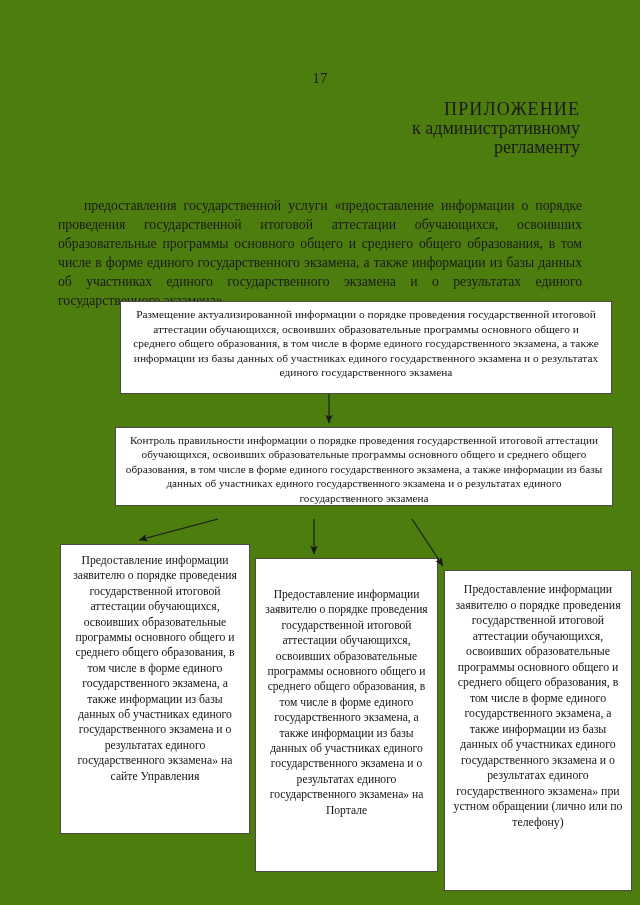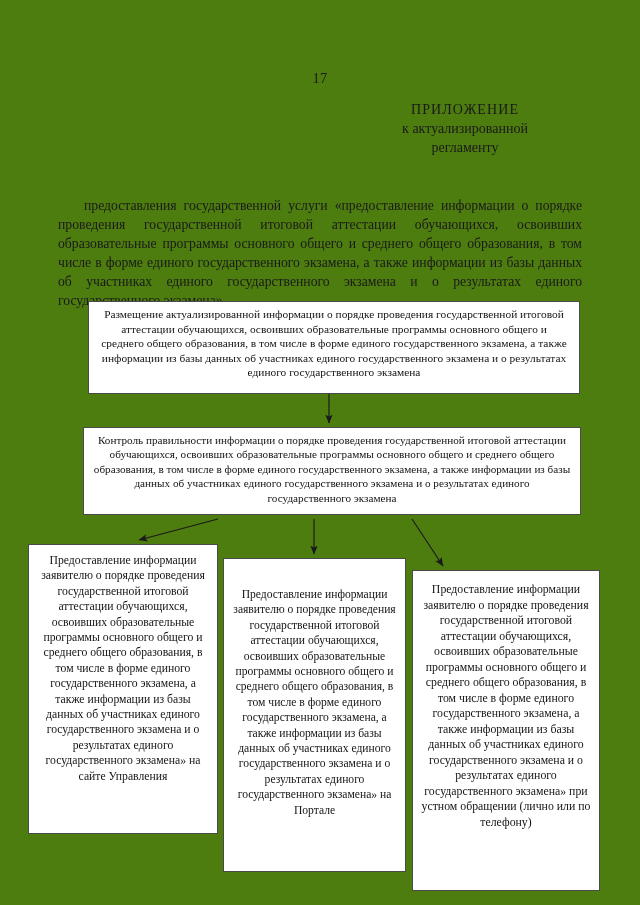--- a/index.html
+++ b/index.html
@@ -28,22 +28,22 @@
     width: 640px;
     text-align: center;
     font-size: 14.5px;
     letter-spacing: 0.2px;
   }
   .appendix-block {
     position: absolute;
     top: 100px;
     left: 350px;
     width: 230px;
-    text-align: center;
-    font-size: 14px;
+    text-align: right;
+    font-size: 18px;
     line-height: 19px;
   }
   .appendix-block .ln { display: block; }
   .appendix-title {
     letter-spacing: 1.1px;
   }
 
   .scheme-title {
     position: absolute;
     top: 152px;
@@ -69,41 +69,42 @@
   }
 
   
   .flow-box {
     position: absolute;
     box-sizing: border-box;
     border: 1px solid #4a4a4a;
     background: #ffffff;
     text-align: center;
     color: #141414;
+    margin-left: 32px;
   }
   .flow-box .inner {
     display: block;
     padding: 4px 8px 3px 8px;
   }
 
   #box-top {
     left: 88px;
     top: 301px;
     width: 492px;
     height: 93px;
     font-size: 11.4px;
     line-height: 14.6px;
   }
   #box-top .inner { padding: 5px 10px 3px 10px; }
 
   #box-control {
     left: 83px;
     top: 427px;
     width: 498px;
-    height: 88px;
+    height: 79px;
     font-size: 11.2px;
     line-height: 14.4px;
   }
   #box-control .inner { padding: 5px 9px 3px 9px; }
 
   #box-site {
     left: 28px;
     top: 544px;
     width: 190px;
     height: 290px;
@@ -144,21 +145,21 @@
 </style>
 </head>
 <body>
 
 <div id="page">
 
   <div class="page-number">17</div>
 
   <div class="appendix-block">
     <span class="ln appendix-title">ПРИЛОЖЕНИЕ</span>
-    <span class="ln">к актуализированной</span>
+    <span class="ln">к административному</span>
     <span class="ln">регламенту</span>
   </div>
 
 
   <div class="intro-paragraph">предоставления государственной услуги  «предоставление информации о порядке проведения государственной итоговой аттестации обучающихся, освоивших образовательные программы основного общего и среднего общего образования, в том числе в форме единого государственного экзамена,  а также информации из базы данных об участниках единого государственного экзамена и о результатах единого государственного экзамена»</div>
 
   <div class="flow-box" id="box-top">
     <span class="inner">Размещение актуализированной информации о порядке проведения государственной итоговой аттестации обучающихся, освоивших образовательные программы основного общего и среднего общего образования, в том числе в форме единого государственного экзамена,  а также информации из базы данных об участниках единого государственного экзамена и о результатах единого государственного экзамена</span>
   </div>
 

